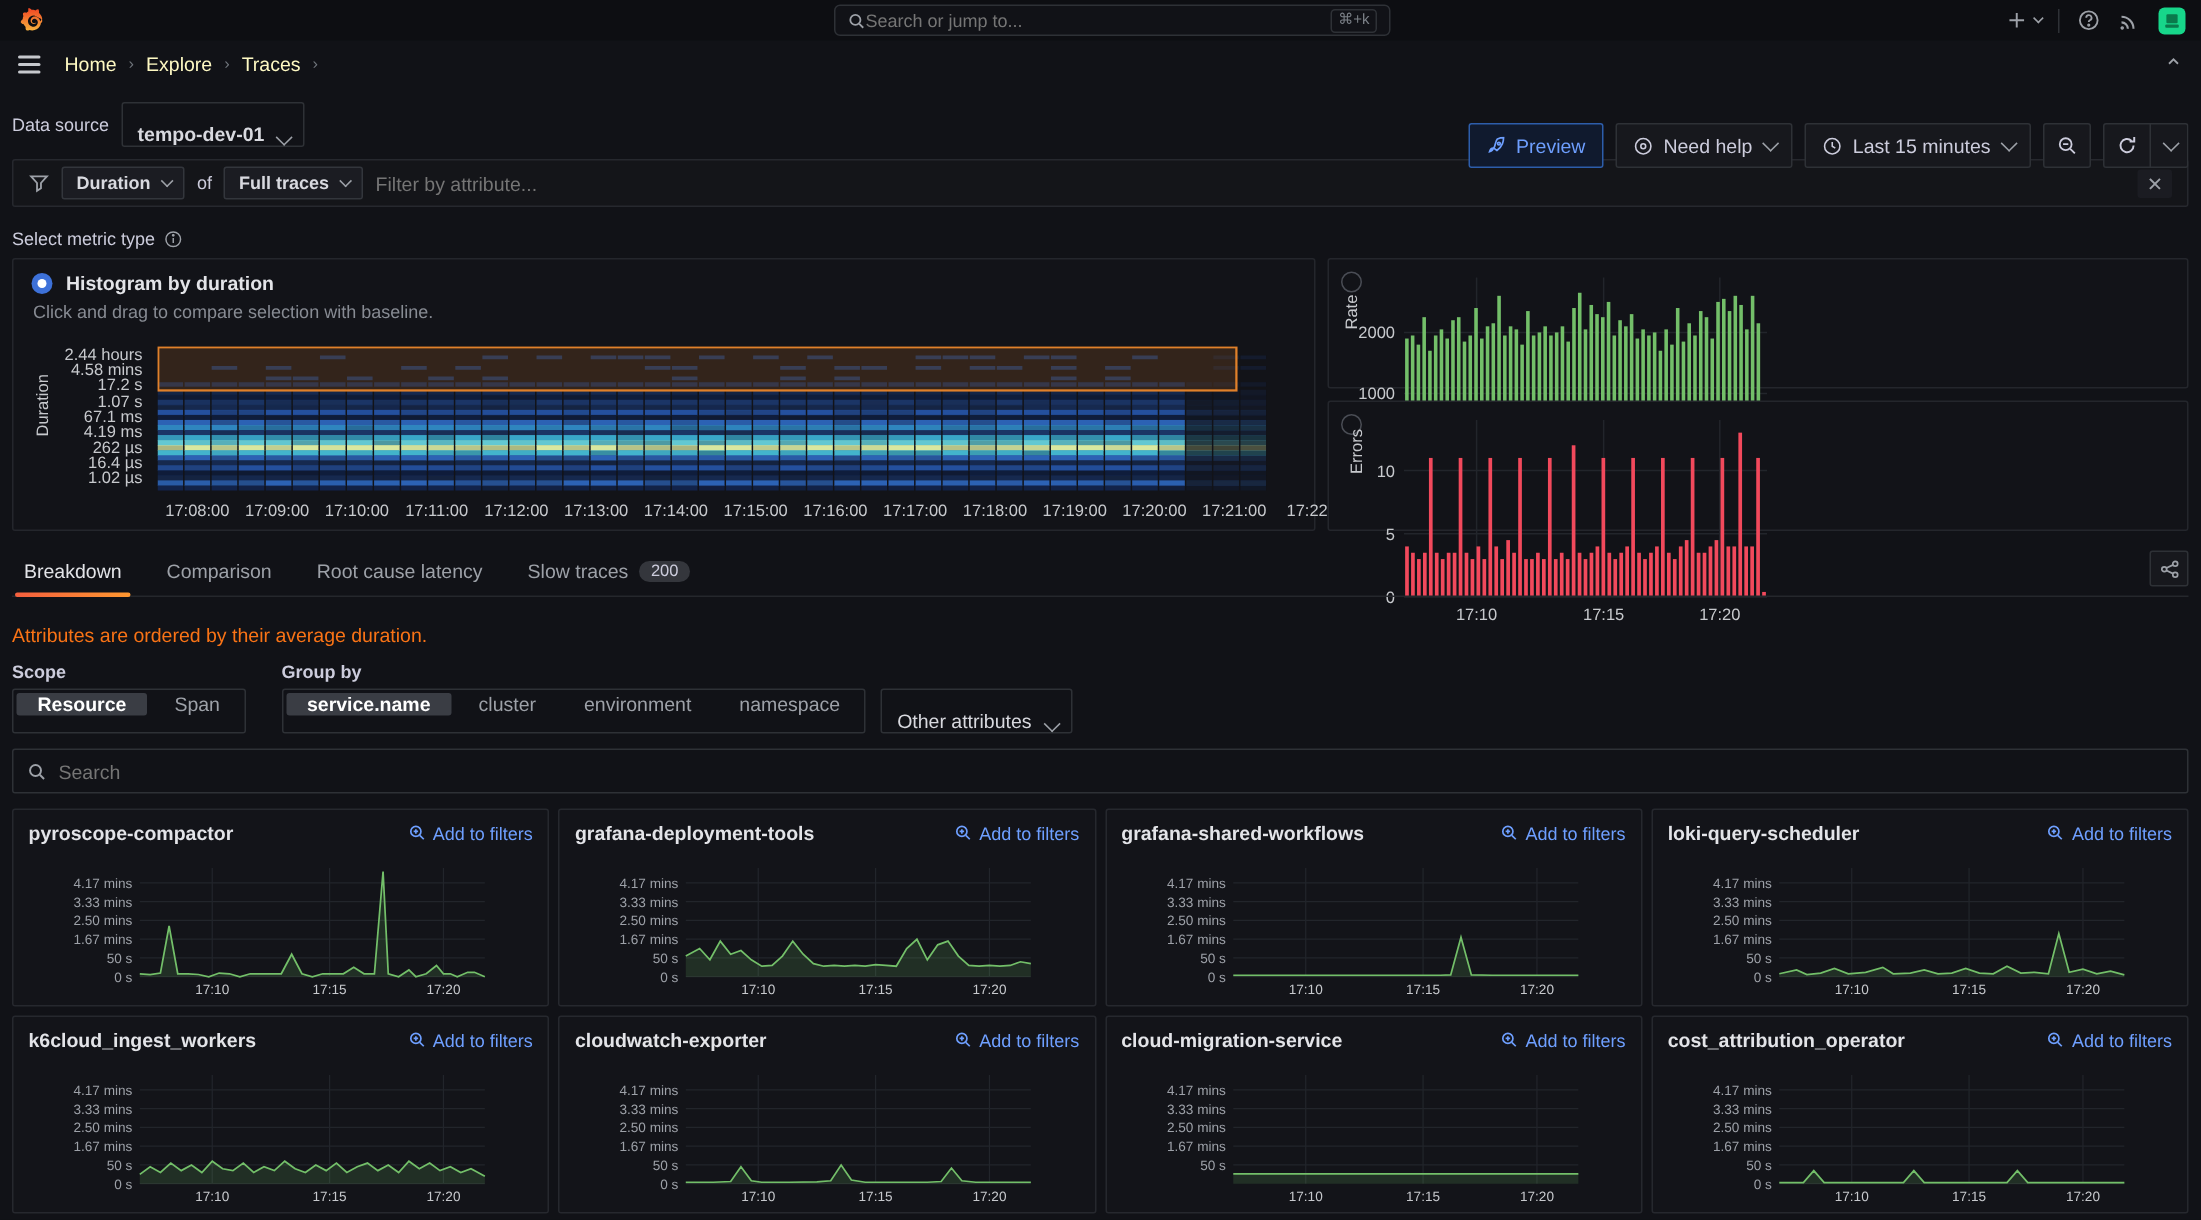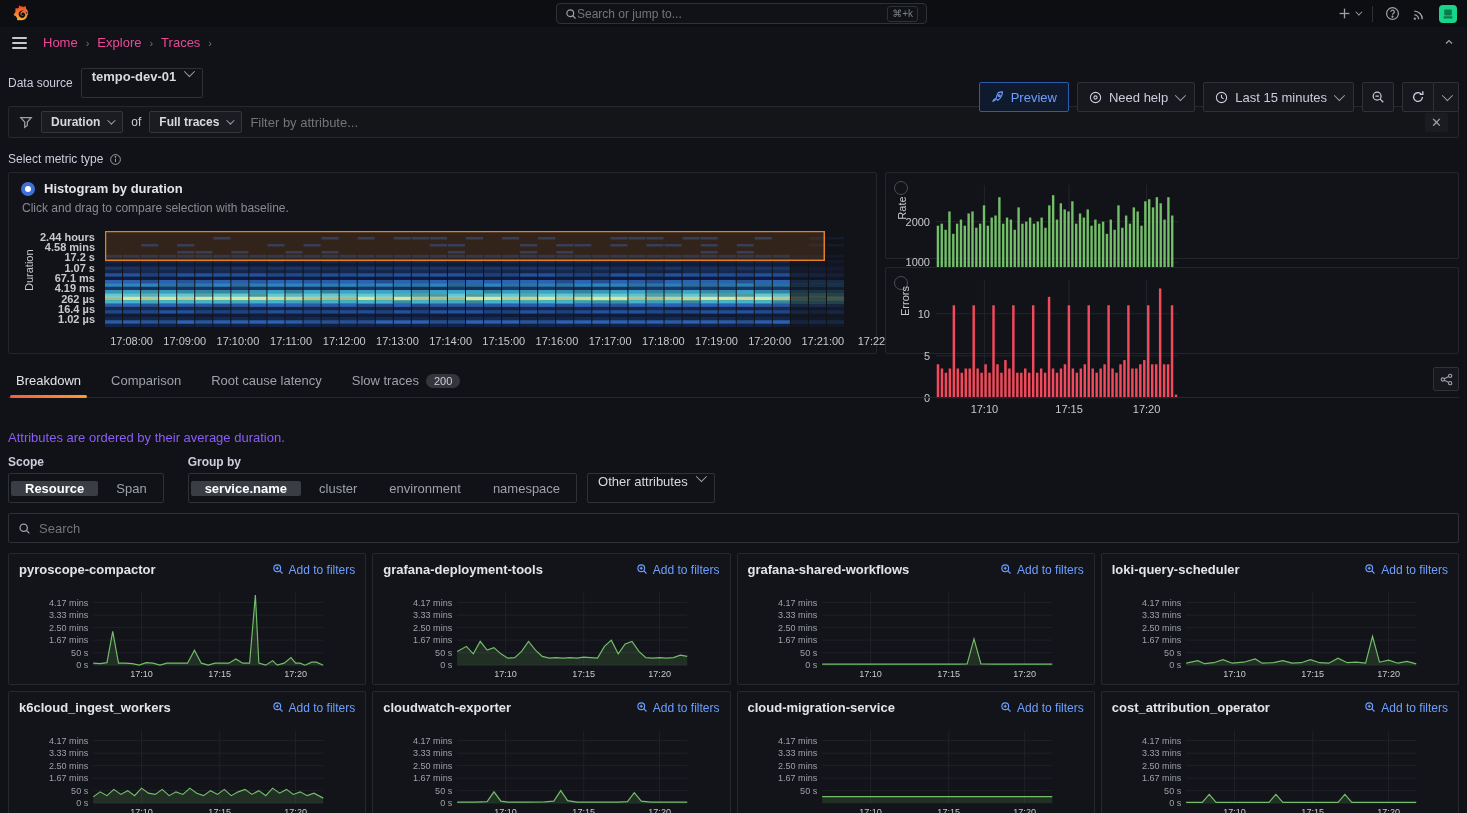--- a/index.html
+++ b/index.html
@@ -16,28 +16,28 @@
   .topnav-right { margin-left:auto; display:flex; align-items:center; gap:12px; color:#9da1a8; }
   .topnav-right .divider { width:1px; height:16px; background:#2e3136; }
   .avatar { width:18px; height:18px; border-radius:4px; background:#17d68a; display:flex; align-items:center; justify-content:center; }
 
   
   .crumbbar { height:31px; display:flex; align-items:center; padding:0 12px; background:#111217; }
   .hamburger { display:inline-flex; flex-direction:column; gap:3px; margin-right:16px; cursor:pointer; }
   .hamburger span { width:15px; height:2px; background:#c6c8cd; border-radius:1px; }
   .crumb { display:flex; align-items:center; gap:8px; font-size:13px; color:#ccccdc; }
   .crumb .sep { color:#6f747b; font-size:11px; }
-  .crumb a { color:#ec4899; text-decoration:none; }
+  .crumb a { color:#fef9c3; text-decoration:none; }
   .collapse-up { margin-left:auto; color:#9da1a8; font-size:11px; }
 
   
   .main { padding:0 8px; }
   .toolbar { display:flex; align-items:center; margin-top:10px; height:30px; }
   .ds-label { font-size:12px; color:#ccccdc; margin-right:8px; }
-  .select-box { display:inline-flex; align-items:flex-start; gap:8px; border:1px solid #2e3136; background:#111217;
+  .select-box { display:inline-flex; align-items:flex-end; gap:8px; border:1px solid #2e3136; background:#111217;
       border-radius:2px; padding:0 10px; height:30px; font-size:13px; color:#d8d9df; }
   .chev { width:8px; height:8px; border-right:1.5px solid #9da1a8; border-bottom:1.5px solid #9da1a8;
       transform:rotate(45deg) translateY(-2px); display:inline-block; }
   .toolbar-right { margin-left:auto; display:flex; align-items:center; gap:8px; }
   .btn { display:inline-flex; align-items:center; gap:7px; height:30px; padding:0 11px; border-radius:2px;
       border:1px solid #2e3136; background:#17181d; color:#ccccdc; font-size:13px; font-weight:500; cursor:pointer;margin-top:28px; }
   .btn.preview { border-color:#2d5daa; color:#6e9fff; background:#101a2e; }
   .btn.icon-only { padding:0 8px; }
   .btn-group { display:flex; }
   .btn-group .btn:first-child { border-radius:2px 0 0 2px; }
@@ -58,21 +58,21 @@
   .hist-panel { width:869px; height:182px; border:1px solid #24262c; background:#121318; border-radius:2px;
       padding:8px 12px; position:relative; }
   .hist-title-row { display:flex; align-items:center; gap:9px; }
   .radio-on { width:14px; height:14px; border-radius:50%; background:#3d71d9; position:relative; }
   .radio-on::after { content:""; position:absolute; left:4px; top:4px; width:6px; height:6px; border-radius:50%; background:#fff; }
   .radio-off { width:14px; height:14px; border-radius:50%; border:1px solid #4a4d55; }
   .hist-title { font-size:13px; font-weight:700; color:#e3e4e8; }
   .hist-sub { font-size:12px; color:#878b93; margin:5px 0 0 1px; }
   .heatwrap { position:absolute; left:12px; right:12px; top:58px; bottom:26px; }
   .axis-ylab { position:absolute; transform:rotate(-90deg); transform-origin:left top; font-size:11px; color:#c7c9cd; }
-  .hticks { position:absolute; left:0; top:0; bottom:0; width:80px;font-weight:bold; }
+  .hticks { position:absolute; left:0; top:0; bottom:0; width:80px; }
   .hticks span { position:absolute; right:6px; font-size:11px; color:#c7c9cd; transform:translateY(-50%); white-space:nowrap; }
   .hplot { position:absolute; left:84px; right:0; top:0; bottom:0; }
   .hxlabels { position:absolute; left:96px; right:0; bottom:4px; height:14px; }
   .hxlabels span { position:absolute; transform:translateX(-50%); font-size:11px; color:#c7c9cd; white-space:nowrap; }
 
   .side-panels { flex:1; display:flex; flex-direction:column; gap:8px; }
   .mini-panel { flex:1; border:1px solid #24262c; background:#121318; border-radius:2px; position:relative; }
   .mini-panel .radio-off { position:absolute; left:8px; top:8px; }
   .mini-ylab { position:absolute; left:4px; top:50%; transform:rotate(-90deg) translateX(30%); transform-origin:center;
       font-size:11px; color:#c7c9cd; }
@@ -82,26 +82,26 @@
   .tabs-row { display:flex; align-items:flex-end; border-bottom:1px solid #25272c; margin-top:12px; position:relative; height:32px; }
   .tab { padding:6px 8px 9px 8px; margin-right:14px; font-size:13px; color:#9da1a8; position:relative; cursor:pointer;
       display:flex; align-items:center; gap:7px; }
   .tab.active { color:#e3e4e8; font-weight:500; }
   .tab.active::after { content:""; position:absolute; left:2px; right:2px; bottom:-1px; height:3px; border-radius:2px;
       background:linear-gradient(90deg,#f55f3e,#ff9830); }
   .badge { background:#34363c; color:#ccccdc; border-radius:9px; font-size:11px; padding:1px 8px; }
   .share-btn { position:absolute; right:0; bottom:6px; width:26px; height:24px; border:1px solid #2e3136; border-radius:2px;
       background:#17181d; display:flex; align-items:center; justify-content:center; color:#9da1a8; cursor:pointer; }
 
-  .attr-note { font-size:13px; color:#8b5cf6; margin:32px 0 10px 0; }
+  .attr-note { font-size:13px; color:#f97316; margin:18px 0 10px 0; }
 
   
   .controls-row { display:flex; align-items:flex-end; gap:24px; margin-bottom:10px; }
   .ctl-label { font-size:12px; font-weight:600; color:#ccccdc; margin-bottom:4px; }
-  .seg { display:flex; border:1px solid #2e3136; border-radius:2px; height:30px; align-items:center; background:#111217; }
+  .seg { display:flex; border:1px solid #2e3136; border-radius:2px; height:30px; align-items:flex-start; background:#111217; }
   .seg .opt { padding:0 14px; display:flex; align-items:center; font-size:13px; color:#9da1a8; cursor:pointer; border-radius:2px; margin:2px; }
   .seg .opt.sel { background:#3a3d44; color:#fff; font-weight:700; }
   .groupwrap { display:flex; align-items:flex-end; gap:10px; }
   .view-ctl { margin-left:auto; }
 
   
   .bd-search { height:30px; border:1px solid #2e3136; border-radius:2px; display:flex; align-items:center; gap:8px;
       padding:0 9px; margin-bottom:10px; color:#7b8087; background:#111217; }
   .bd-search input { flex:1; background:transparent; border:0; outline:0; color:#adb0b8; font-size:13px; font-family:inherit; }
 

